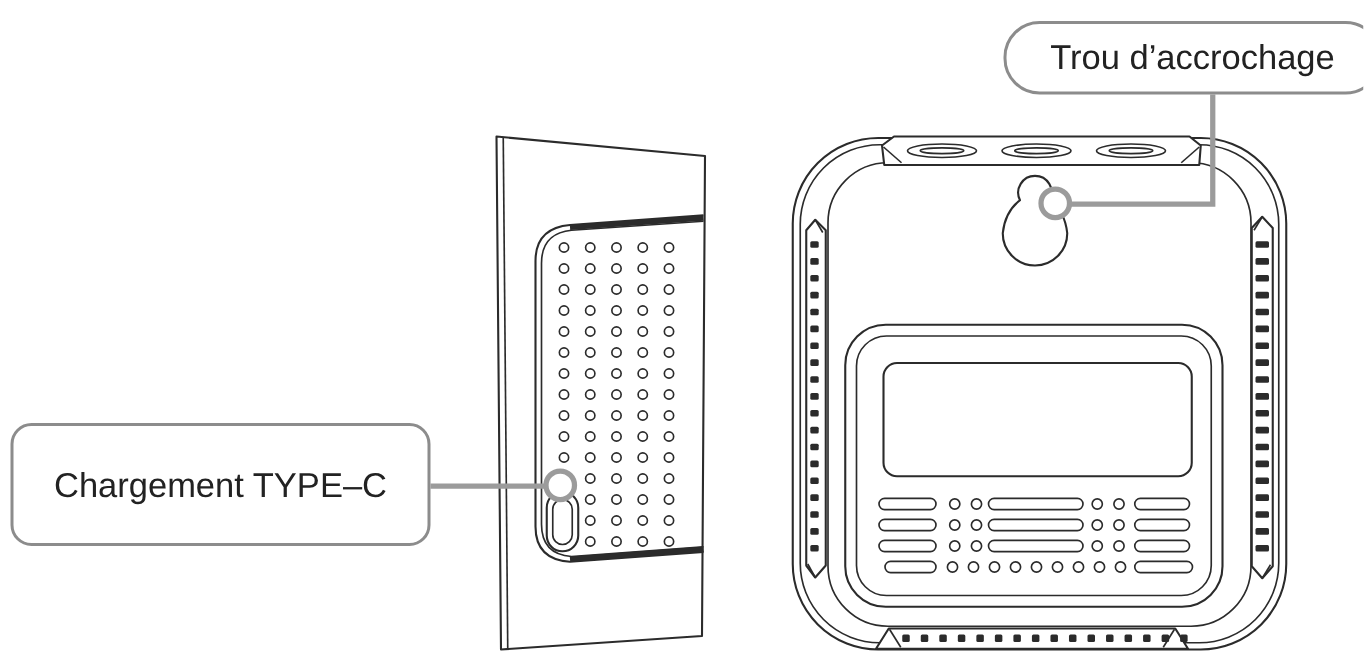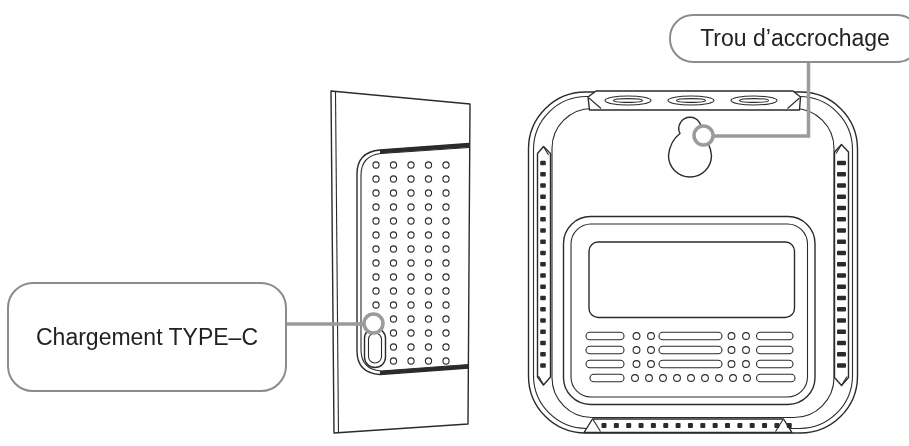--- a/index.html
+++ b/index.html
@@ -16,21 +16,21 @@
     overflow:hidden;
   }
   .art{position:absolute;left:0;top:0;}
   .callout{
     position:absolute;box-sizing:border-box;background:var(--bg);
     border:2px solid var(--callout-border);
     display:flex;flex-direction:column;align-items:center;justify-content:center;
     text-align:center;line-height:1.4;
   }
   .callout-hanging{left:669px;top:14px;width:252px;height:49px;border-radius:24px;font-size:23px;justify-content:center;}
-  .callout-charging{left:7px;top:282px;width:280px;height:110px;border-radius:26px;font-size:23px;}
+  .callout-charging{left:7px;top:282px;width:280px;height:82px;border-radius:14px;font-size:23px;}
   .callout .row{display:flex;align-items:center;justify-content:center;white-space:nowrap;}
   
   .dc-symbol{display:inline-block;width:18px;height:14px;position:relative;margin:0 3px;}
   .dc-symbol::before{
     content:"";position:absolute;left:1px;right:1px;top:3px;height:2.6px;background:var(--text);
   }
   .dc-symbol::after{
     content:"";position:absolute;left:1px;right:1px;top:8.8px;height:2.6px;
     background:repeating-linear-gradient(90deg,var(--text) 0 3.6px,transparent 3.6px 6.4px);
   }

